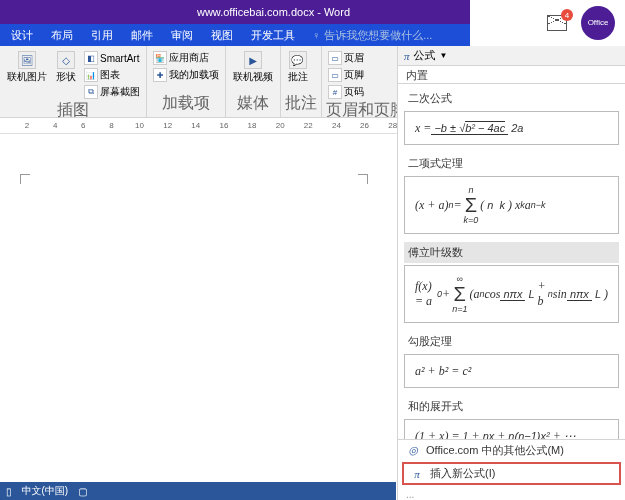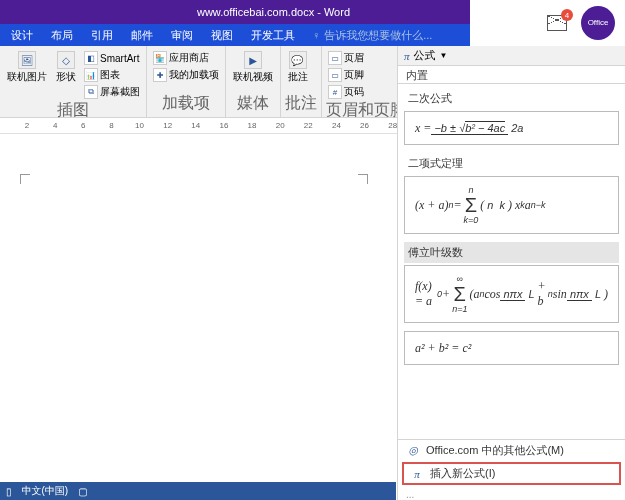--- a/index.html
+++ b/index.html
@@ -276,23 +276,32 @@
           </span>(a<sub>n</sub> cos<span class="frac">
             <span class="n">nπx</span>
             <span class="d">L</span>
           </span> + b<sub>n</sub> sin<span class="frac">
             <span class="n">nπx</span>
             <span class="d">L</span>
           </span>)</div>
     </div>
 
     <div class="eq-item">
+      <div class="eq-title">勾股定理</div>
       <div class="eq-box">a² + b² = c²</div>
     </div>
 
+    <div class="eq-item">
+      <div class="eq-title">和的展开式</div>
+      <div class="eq-box">(1 + x) = 1 + <span class="frac">
+            <span class="n">nx</span>
+          </span> + <span class="frac">
+            <span class="n">n(n−1)x²</span>
+          </span> + ⋯</div>
+    </div>
 
   </div>
   <div class="eq-foot">
     <div class="fi">
         <span class="fico">◎</span>
         <span>Office.com 中的其他公式(M)</span>
       </div>
     <div class="fi boxed">
         <span class="fico">π</span>
         <span>插入新公式(I)</span>

